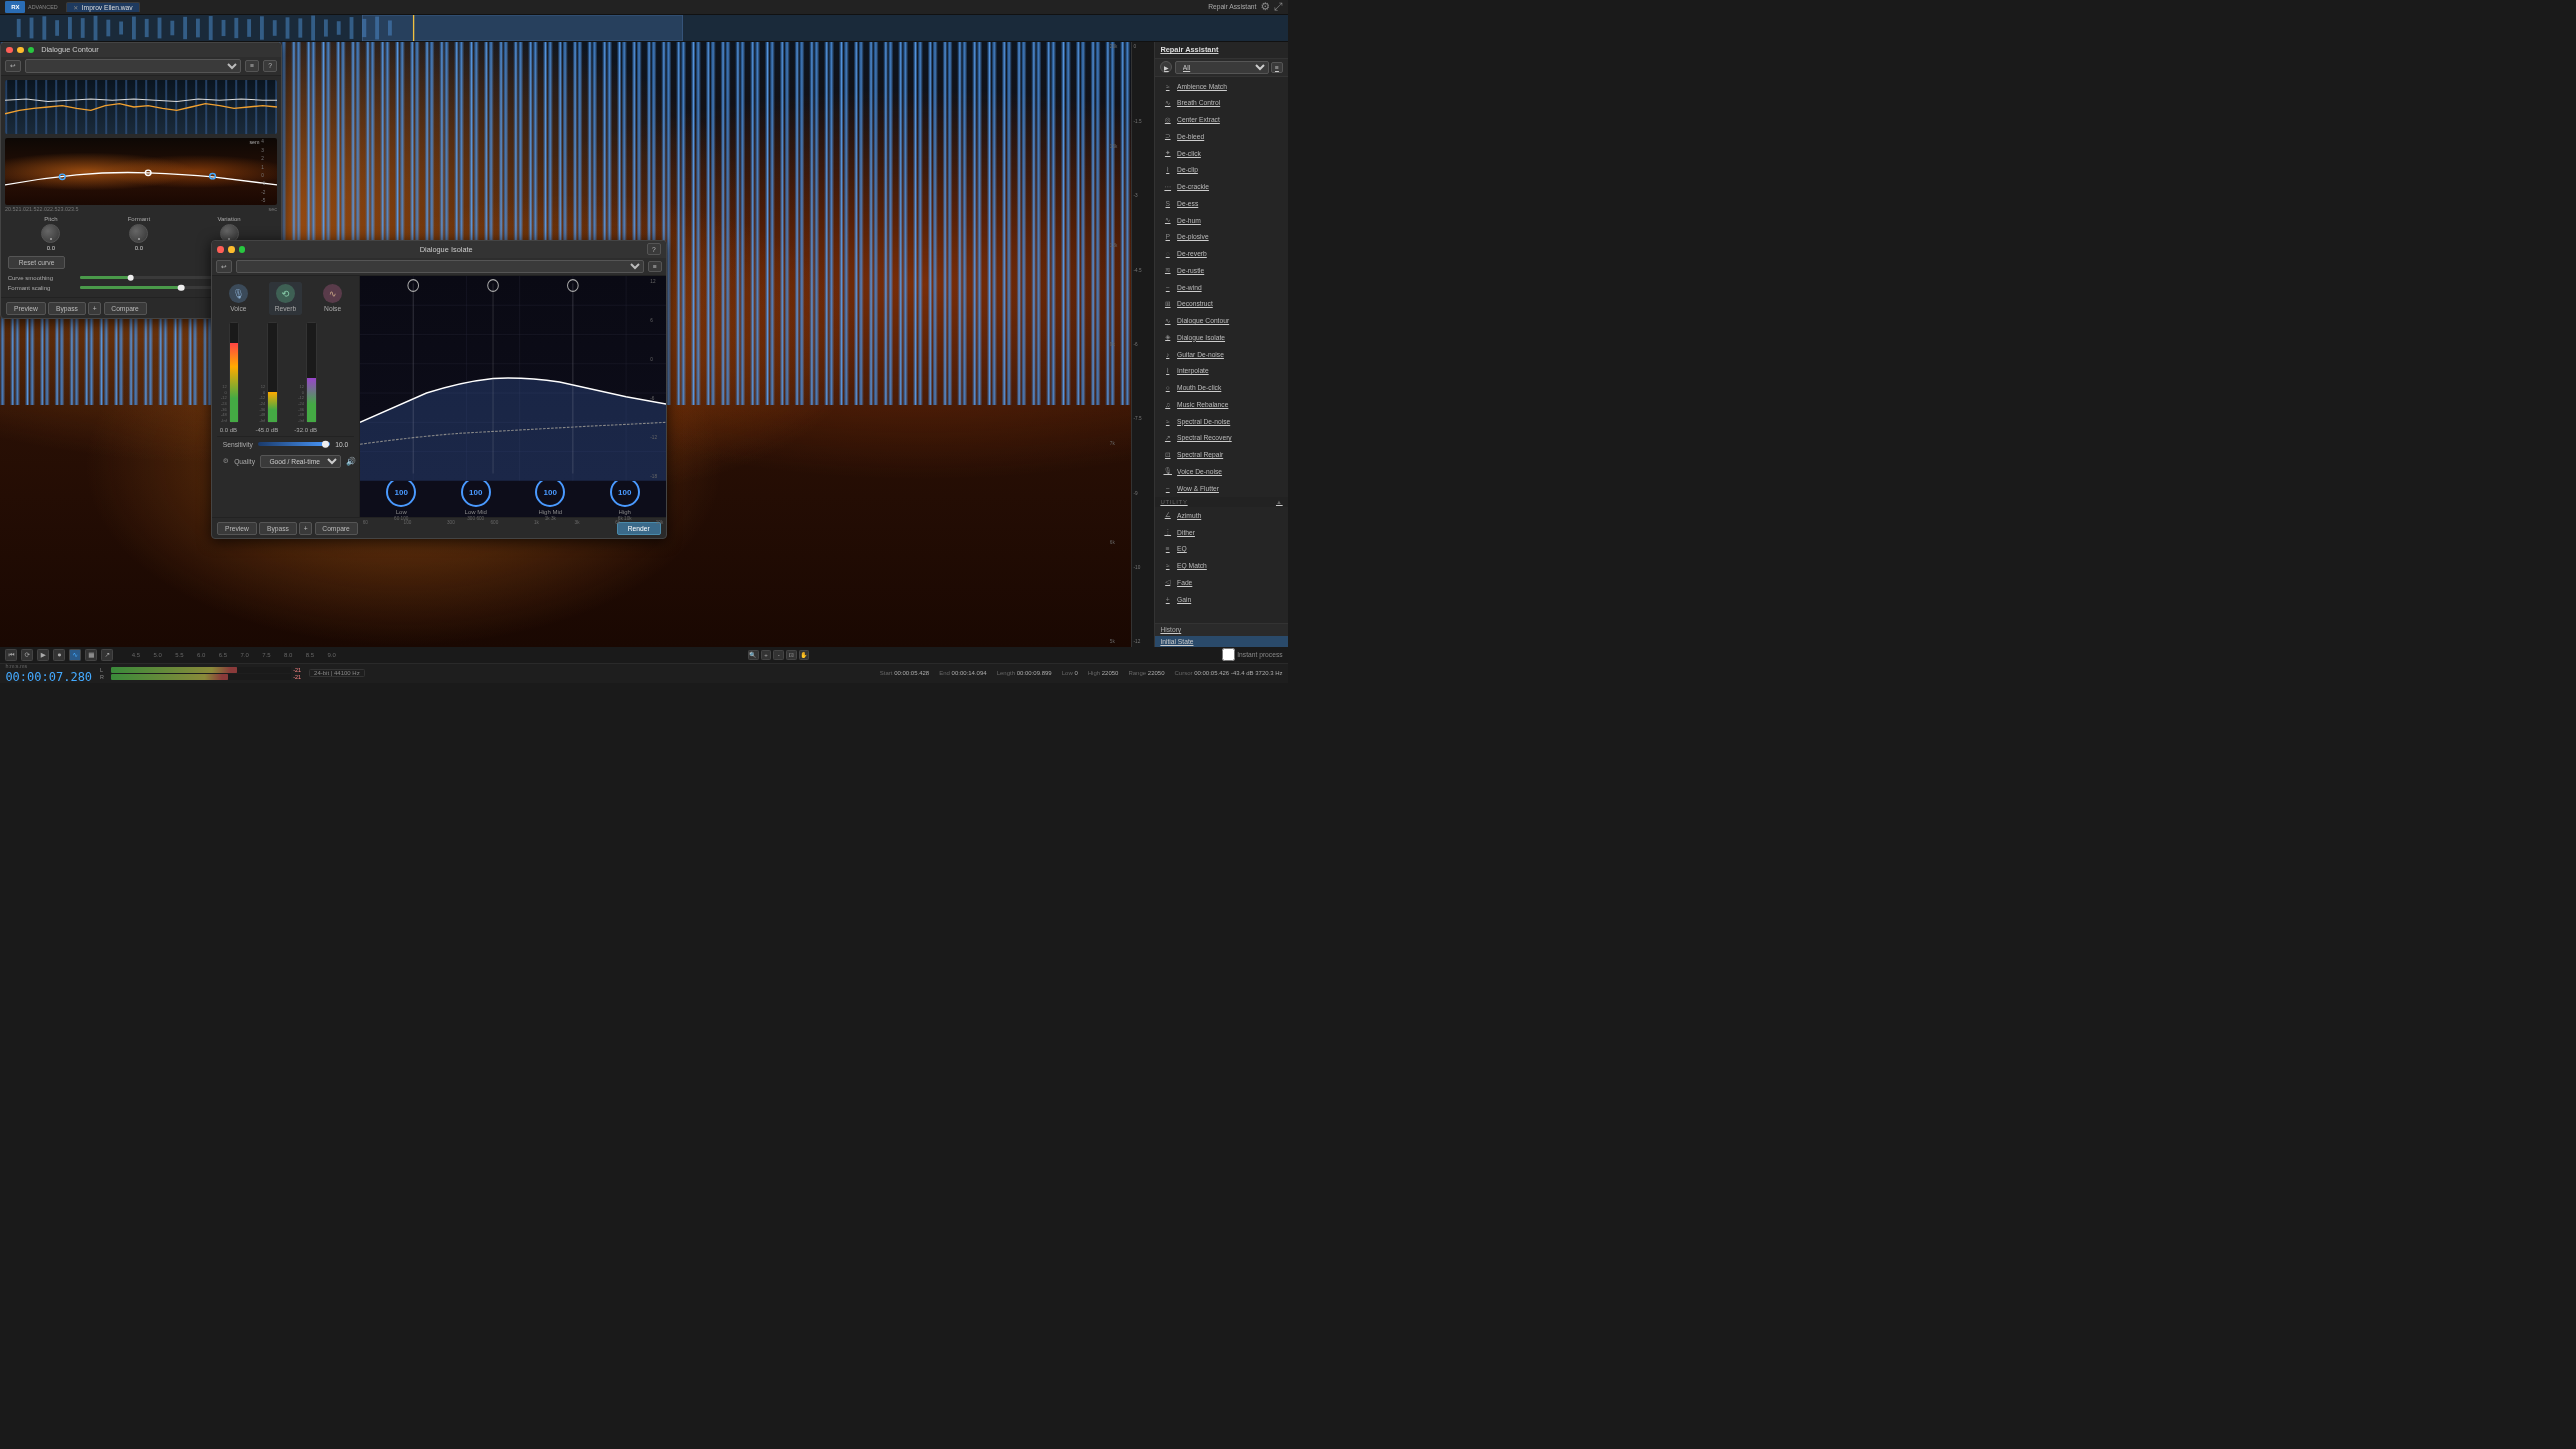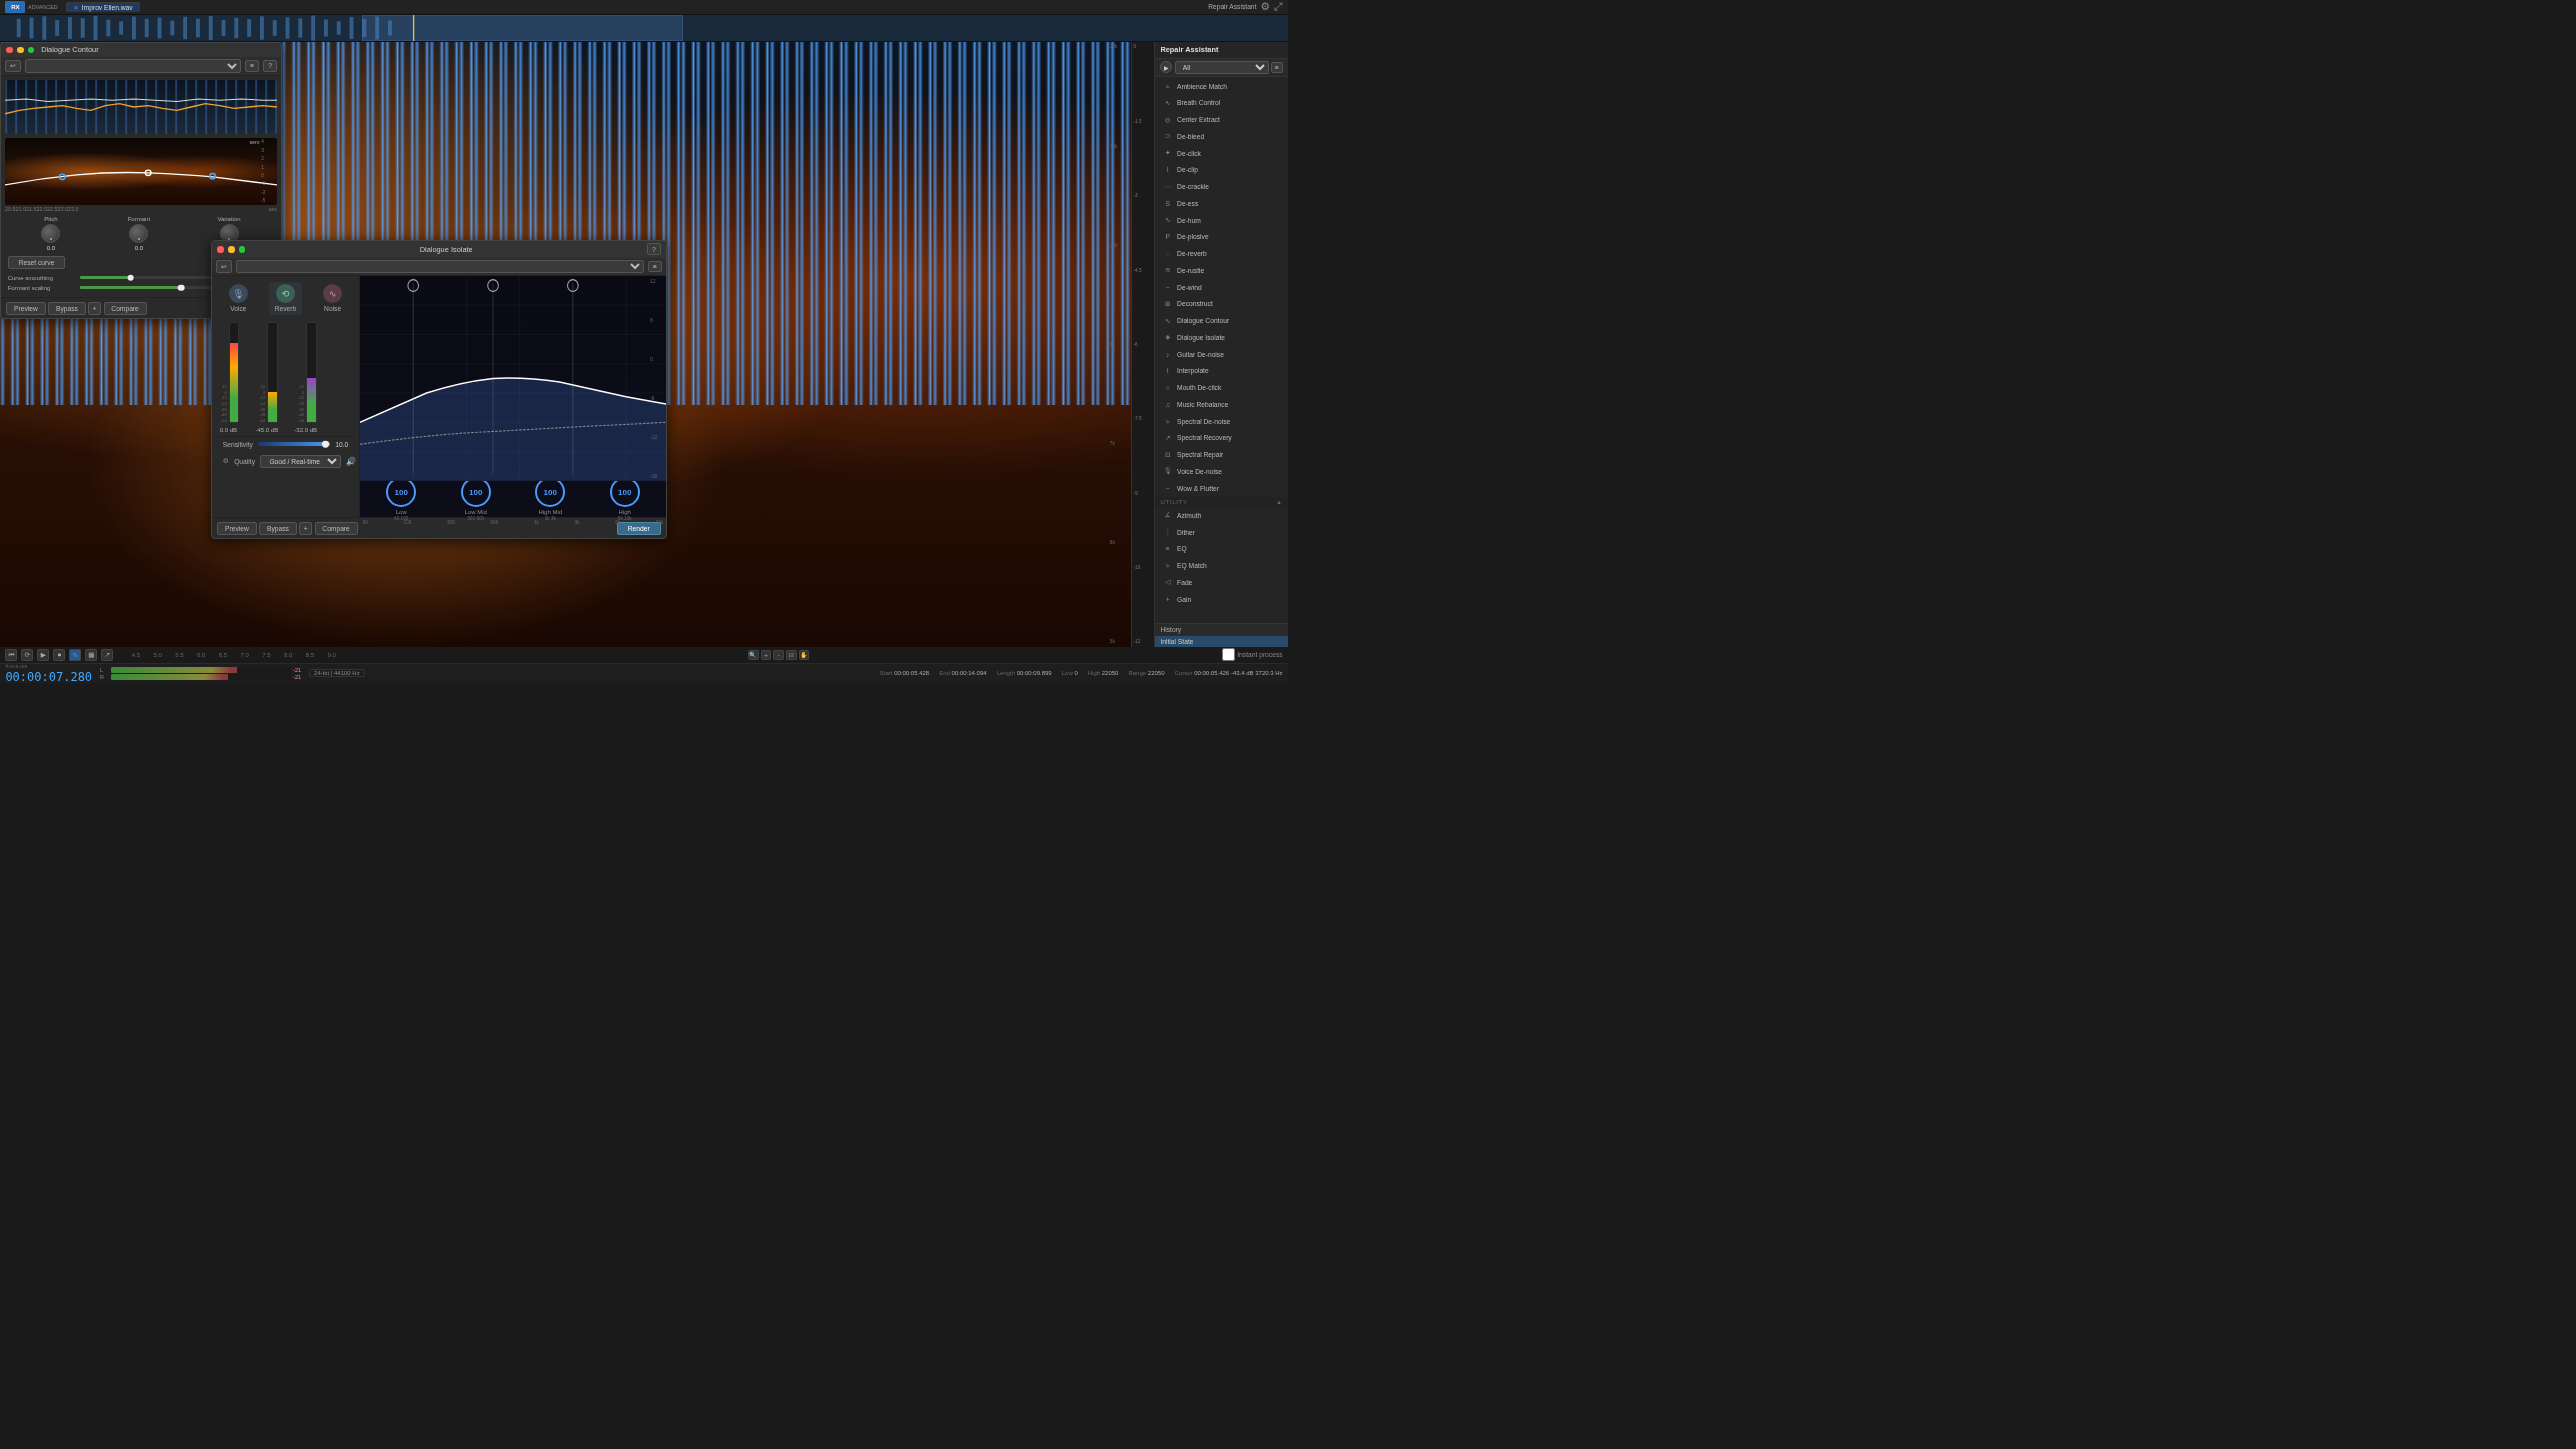--- a/index.html
+++ b/index.html
@@ -90,20 +90,21 @@
       height: 100%;
       position: relative;
     }
 
     
     #main-area {
       display: flex;
       width: 100%;
       height: calc(100% - 42px - 27px - 14.8px - 19px - 17px);
       position: relative;
+      text-decoration: underline;
     }
 
     
     #spectrogram-area {
       flex: 1;
       background: #0d1520;
       position: relative;
       overflow: hidden;
     }
 

